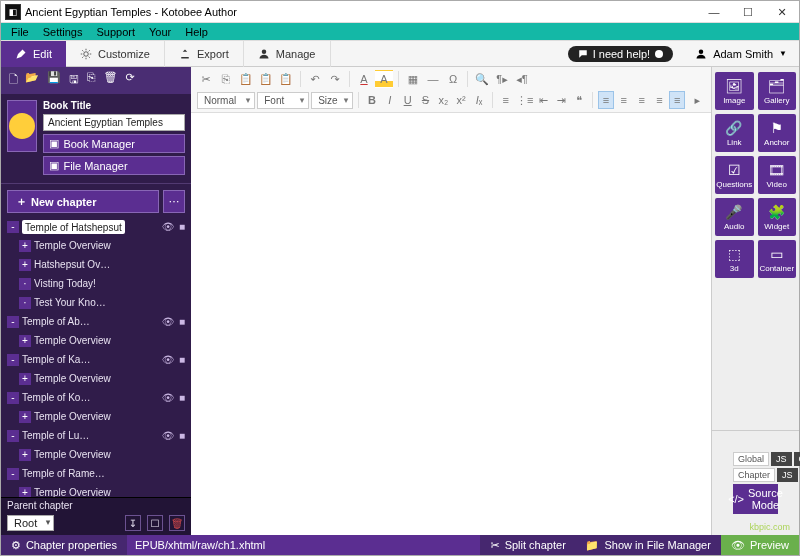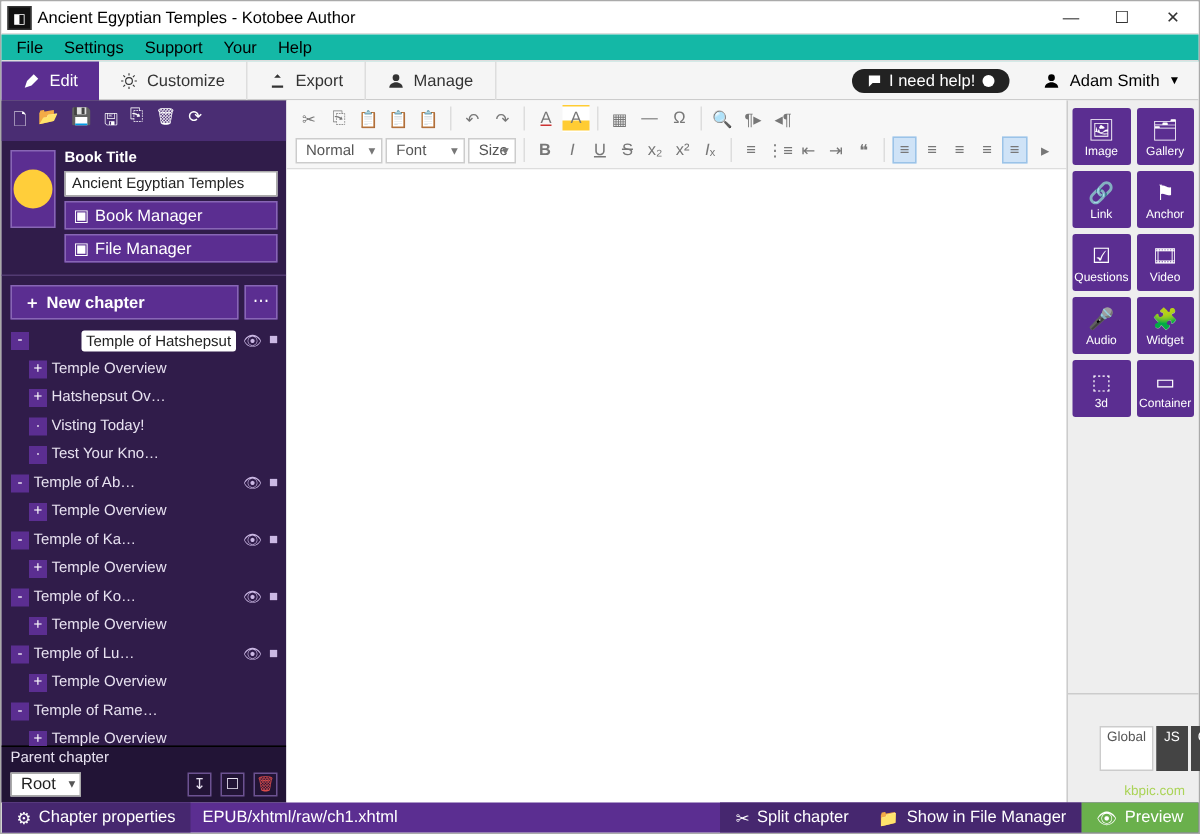--- a/index.html
+++ b/index.html
@@ -33,42 +33,42 @@
 .sb-div { height:1px; background:#523a72; margin:2px 0; }
 .sb-newch { display:flex; gap:4px; padding:4px 6px; }
 .sb-newch .main-btn { background:#5b2e91; border:1px solid #8866b5; color:#fff; padding:3px 8px; display:flex; align-items:center; gap:4px; font-weight:bold; flex:1; }
 .sb-newch .dots { background:#5b2e91; border:1px solid #8866b5; color:#fff; width:22px; text-align:center; line-height:14px; padding:3px 0; }
 .tree { flex:1; overflow-y:auto; padding:0 2px 4px 2px; }
 .tree-row { display:flex; align-items:center; height:19px; padding-left:4px; color:#e8e2f1; }
 .tree-row .exp { width:12px; height:12px; background:#5b2e91; color:#fff; text-align:center; line-height:12px; font-size:10px; margin-right:3px; }
 .tree-row.d1 { padding-left:4px; }
 .tree-row.d2 { padding-left:16px; }
 .tree-row .txt { flex:1; white-space:nowrap; overflow:hidden; text-overflow:ellipsis; font-size:10px; }
-.tree-row.sel .txt-wrap { background:#fff; color:#222; padding:1px 3px; border-radius:2px;margin-left:32px; }
+.tree-row.sel .txt-wrap { background:#fff; color:#222; padding:1px 3px; border-radius:2px; }
 .tree-row .ricon { width:14px; text-align:center; font-size:10px; color:#cbb8e4; }
 .sb-foot { background:#221436; border-top:1px solid #000; color:#e8e2f1; }
 .sb-pc { padding:2px 6px; font-size:10px; }
 .sb-foot-row { display:flex; align-items:center; padding:2px 6px 4px 6px; gap:6px; }
 .sb-root { background:#ffffff; color:#222; border:1px solid #aaa; padding:1px 16px 1px 6px; position:relative; }
 .sb-root::after { content:"▾"; position:absolute; right:3px; top:1px; color:#555; font-size:9px; }
 .sb-smbtn { width:16px; height:16px; border:1px solid #6c5291; display:flex; align-items:center; justify-content:center; font-size:10px; }
 .editor { flex:1; display:flex; flex-direction:column; background:#fff; min-width:0; }
 .ed-tb { background:#f7f7f7; border-bottom:1px solid #ddd; padding:3px 6px; display:flex; flex-direction:column; gap:3px; }
 .ed-row { display:flex; align-items:center; gap:2px; }
 .ibtn { width:18px; height:18px; display:flex; align-items:center; justify-content:center; color:#777; border:1px solid transparent; }
 .ibtn.on { background:#cfe3f7; border-color:#9bc3e8; }
 .sep { width:1px; height:16px; background:#ddd; margin:0 3px; }
 .sel-box { border:1px solid #ccc; background:#fff; padding:2px 18px 2px 6px; font-size:10px; position:relative; color:#555; }
 .sel-box::after { content:"▾"; position:absolute; right:4px; top:2px; color:#777; font-size:9px; }
 .ed-canvas { flex:1; background:#fff; }
 .rside { width:88px; background:#eee; display:flex; flex-direction:column; border-left:1px solid #ccc; }
 .rscroll { flex:1; overflow:auto; padding:5px 3px; display:grid; grid-template-columns:1fr 1fr; gap:4px; align-content:start; }
 .rcard { background:#5b2e91; color:#fff; height:38px; display:flex; flex-direction:column; align-items:center; justify-content:center; gap:2px; border-radius:2px; }
 .rcard span { font-size:8px; }
-.rfoot { border-top:1px solid #ccc; padding:21px; display:flex; flex-direction:row; gap:2px; }
+.rfoot { border-top:1px solid #ccc; padding:21px; display:flex; flex-direction:column; gap:2px; }
 .rfoot-row { display:flex; gap:2px; }
 .chip { font-size:9px; padding:1px 4px; border:1px solid #ccc; background:#fff; color:#555; }
 .chip.dk { background:#444; color:#fff; border-color:#444; }
 .src-btn { background:#5b2e91; color:#fff; text-align:center; padding:3px; font-size:10px; display:flex; align-items:center; justify-content:center; gap:4px; }
 .statusbar { height:20px; background:#5b2e91; color:#fff; display:flex; align-items:center; font-size:10px; }
 .status-item { padding:0 10px; height:100%; display:flex; align-items:center; gap:5px; }
 .status-item.dk { background:#46276f; }
 .status-path { flex:1; padding:0 8px; }
 .wmk { position:absolute; right:10px; bottom:24px; font-size:9px; color:#9acd32; opacity:.8; pointer-events:none;padding-left:36px; }
 svg { fill:currentColor; }
@@ -297,21 +297,21 @@
           <div class="ibtn">—</div>
           <div class="ibtn">Ω</div>
           <div class="sep"></div>
           <div class="ibtn">🔍</div>
           <div class="ibtn">¶▸</div>
           <div class="ibtn">◂¶</div>
         </div>
         <div class="ed-row">
           <div class="sel-box" style="width:60px">Normal</div>
           <div class="sel-box" style="width:56px">Font</div>
-          <div class="sel-box" style="width:32px">Size</div>
+          <div class="sel-box" style="width:42px">Size</div>
           <div class="sep"></div>
           <div class="ibtn">
               <b>B</b>
             </div>
           <div class="ibtn">
               <i>I</i>
             </div>
           <div class="ibtn">
               <u>U</u>
             </div>

